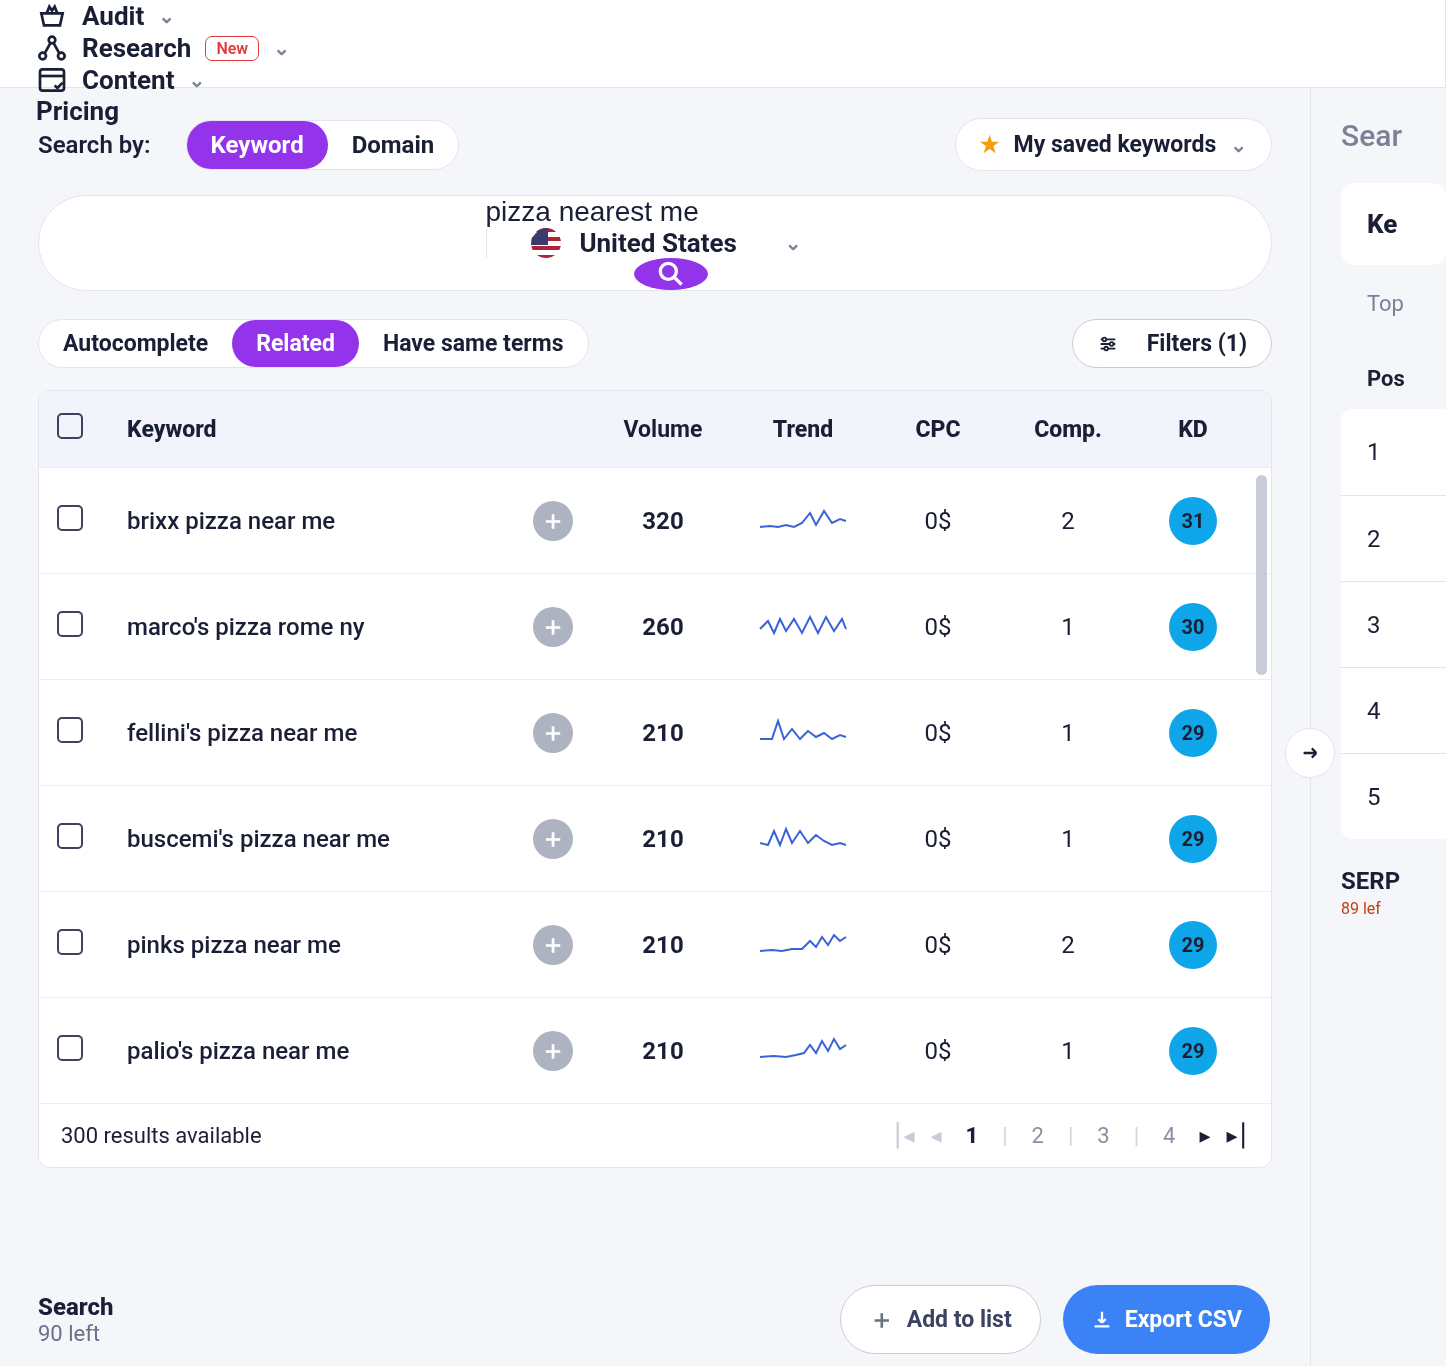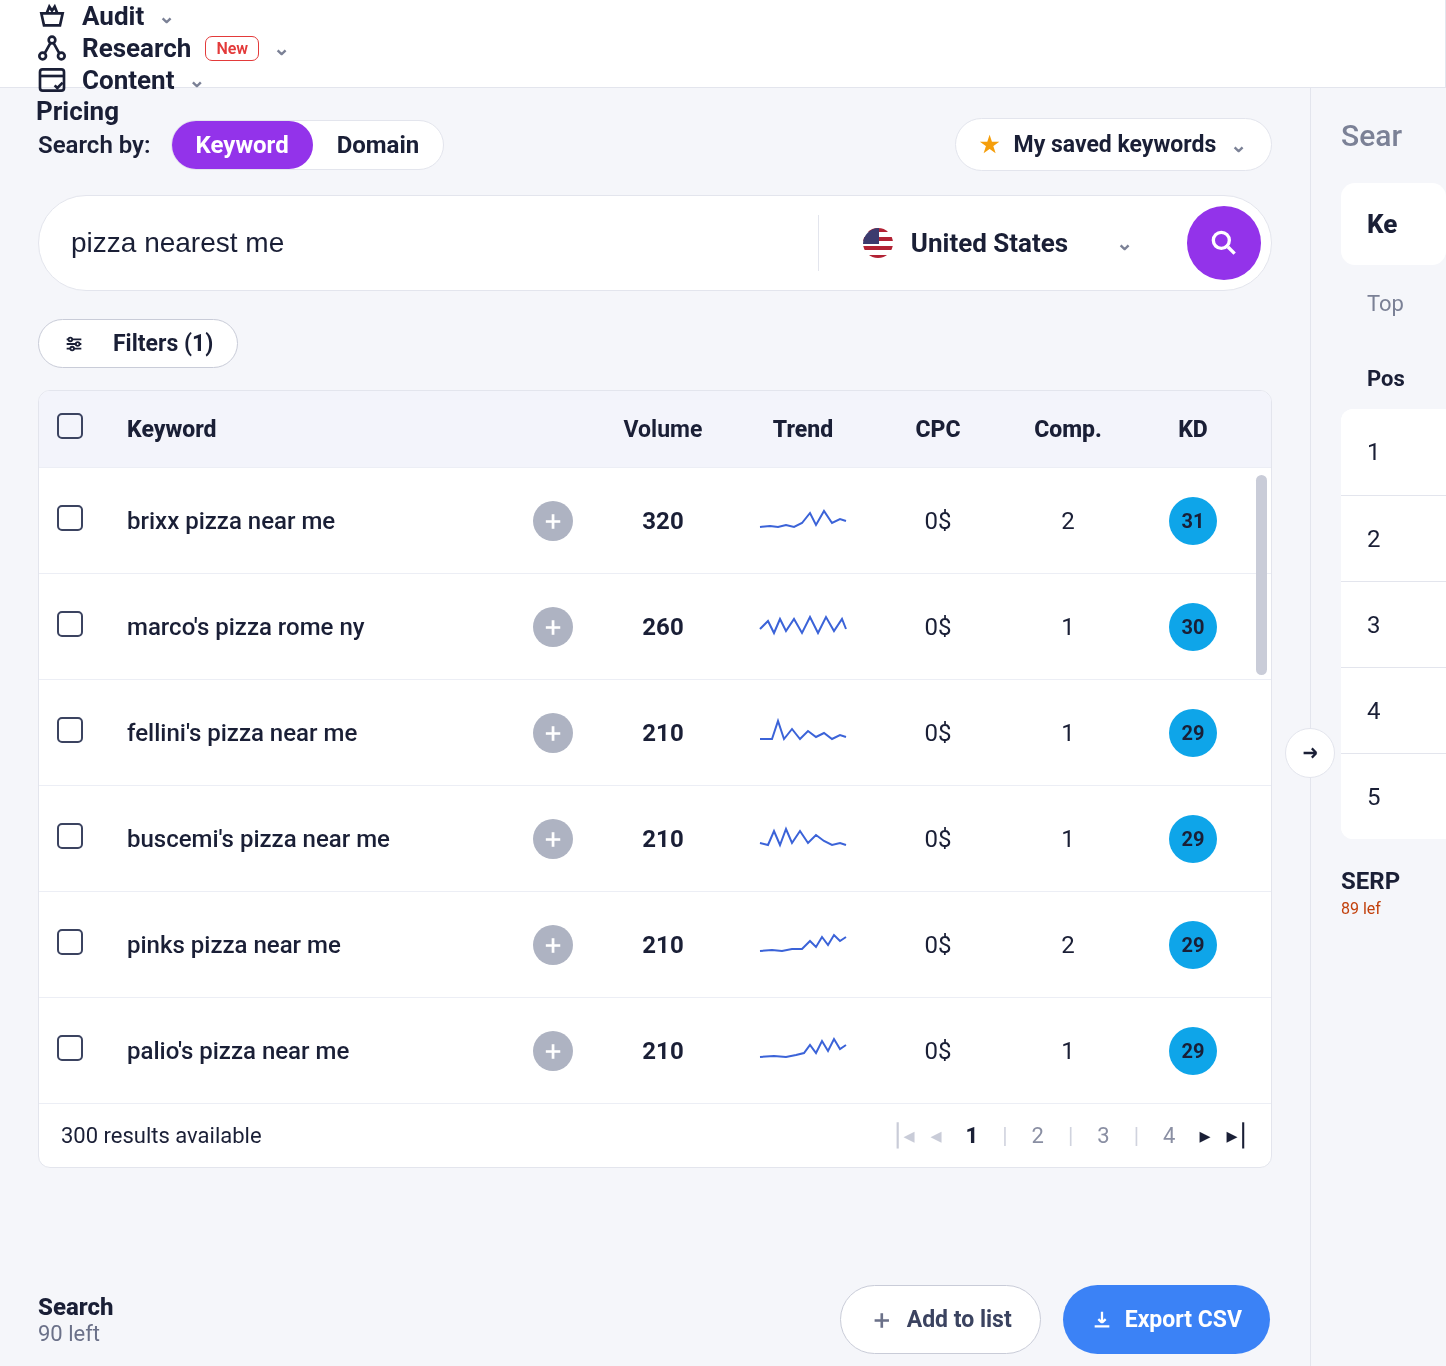--- a/index.html
+++ b/index.html
@@ -49,38 +49,39 @@
   .right-serp-row { height:86px; display:flex; align-items:center; padding-left:26px; border-top:1px solid #e3e5ed; font-size:24px; background:#fff;}
   .right-serp-row.first { border-top:none;}
   .right-footer { margin:28px 0 0 0; font-size:24px; font-weight:700; color:#1a1f36;}
   .right-footer-sub{ font-size:16px; color:#c2410c; margin-top:4px;}
 
   
   .row-searchby {
     display:flex; align-items:center; justify-content:space-between;
     margin-bottom: 24px;
   }
-  .searchby-left { display:flex; align-items:center; gap:20px; }
+  .searchby-left { display:flex; align-items:center; gap:35px; }
   .searchby-label { font-size:24px; font-weight:600; color:#1a1f36;}
   .pill-group { display:flex; background:#fff; border:1px solid #e3e5ed; border-radius:999px;}
   .pill { padding:10px 24px; font-size:24px; font-weight:700; border-radius:999px; cursor:pointer;}
   .pill.active { background:#9333ea; color:#fff; }
   .saved-kw {
     display:flex; align-items:center; gap:14px;
     background:#fff; border:1px solid #e3e5ed; border-radius:999px;
     padding:12px 24px; font-size:23px; font-weight:700; cursor:pointer;
   }
   .star { color:#f59e0b; font-size:22px; }
 
   
   .searchbar {
     display:flex; align-items:center;
     background:#fff; border:1px solid #e3e5ed; border-radius:999px;
     height:96px; padding:0 10px 0 32px;
     margin-bottom: 28px;
+    flex-direction: column;
   }
   .searchbar input {
     flex:1; border:none; outline:none; font-size:28px; color:#1a1f36; background:transparent;
   }
   .country-sel {
     display:flex; align-items:center; gap:18px;
     border-left:1px solid #e3e5ed; height:60%;
     padding:0 44px 0 44px; font-size:26px; font-weight:700; cursor:pointer;
   }
   .flag { width:30px; height:30px; border-radius:50%;
@@ -224,20 +225,25 @@
       </div>
       <div class="go-btn">
         <svg viewBox="0 0 24 24" fill="none" stroke-width="2.5">
             <circle cx="10" cy="10" r="6"></circle>
             <path d="M15 15l5 5"></path>
           </svg>
       </div>
     </div>
 
     <div class="tabs-row">
+      <div class="tabs">
+        <div class="tab">Autocomplete</div>
+        <div class="tab active">Related</div>
+        <div class="tab">Have same terms</div>
+      </div>
       <div class="filters-btn">
         <svg width="22" height="22" viewBox="0 0 24 24" stroke="#1a1f36" stroke-width="2" fill="none">
             <path d="M4 7h16M4 12h16M4 17h16"></path>
             <circle cx="8" cy="7" r="2" fill="#fff"></circle>
             <circle cx="16" cy="12" r="2" fill="#fff"></circle>
             <circle cx="10" cy="17" r="2" fill="#fff"></circle>
           </svg>
         <span>Filters (1)</span>
       </div>
     </div>

